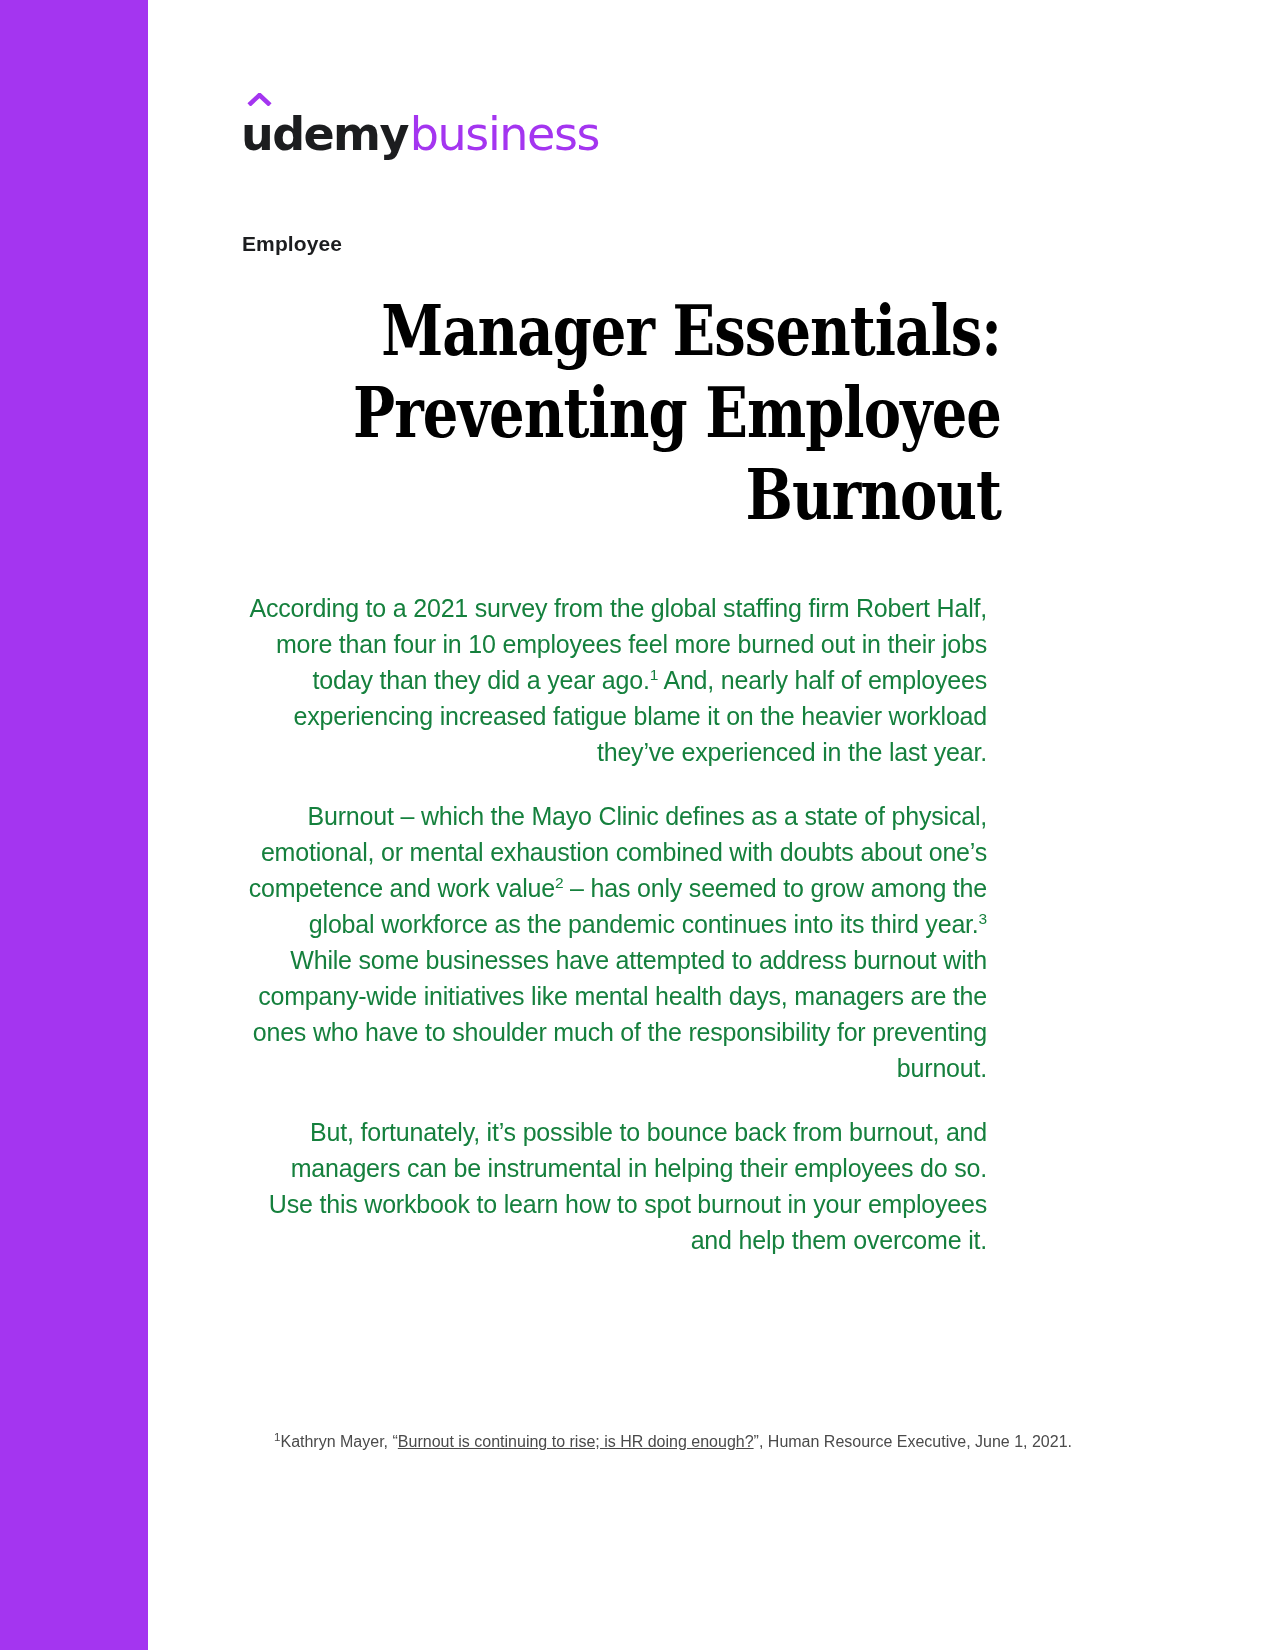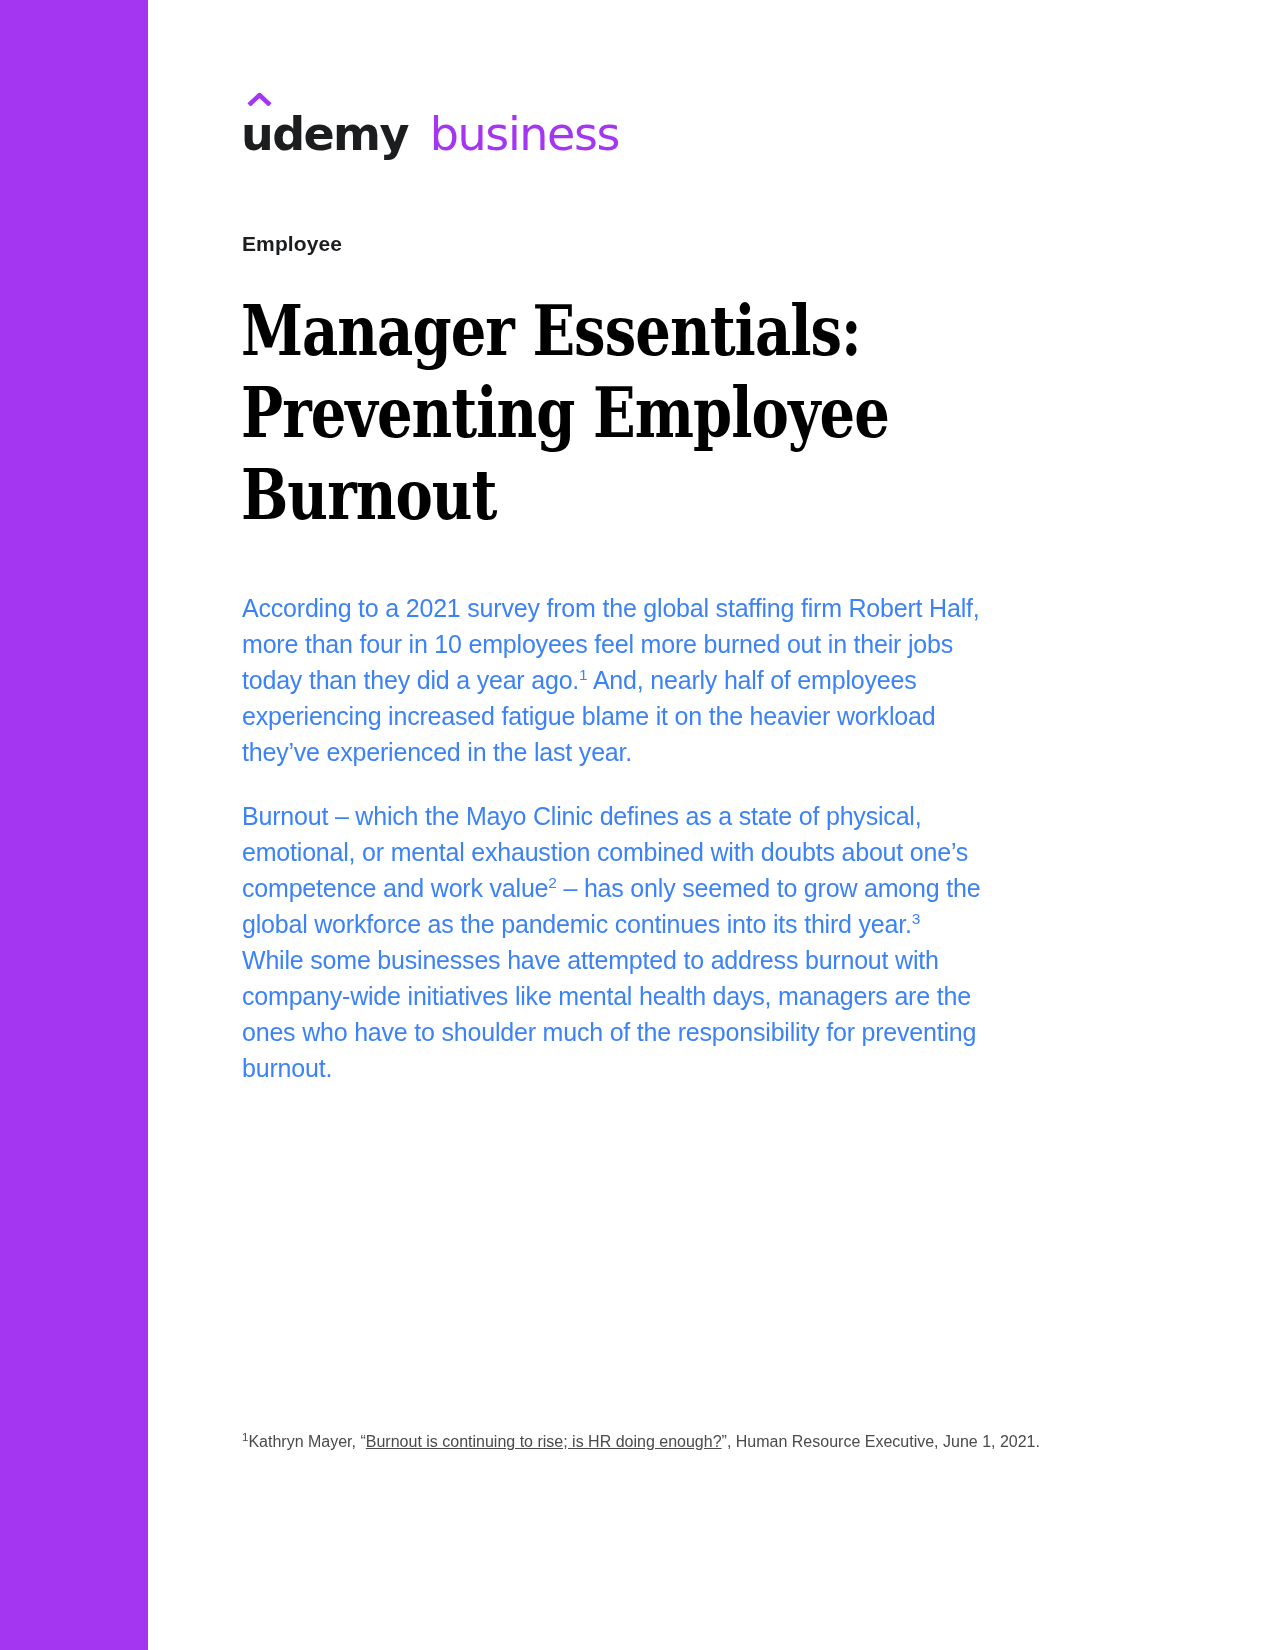--- a/index.html
+++ b/index.html
@@ -8,20 +8,21 @@
     background: #ffffff;
   }
 
   .page {
     position: relative;
     width: 1275px;
     height: 1650px;
     background: #ffffff;
     overflow: hidden;
     font-family: "Liberation Sans", sans-serif;
+    text-align: right;
     -webkit-font-smoothing: antialiased;
   }
 
   
   .sidebar-band {
     position: absolute;
     left: 0;
     top: 0;
     width: 148px;
     height: 1650px;
@@ -64,21 +65,21 @@
     height: 13px;
   }
   .logo-chevron svg { display: block; }
   .logo-business {
     font-family: "DejaVu Sans", sans-serif;
     font-weight: normal;
     font-size: 46px;
     line-height: 46px;
     letter-spacing: -1.4px;
     color: #a435f0;
-    margin-left: 22px;
+    margin-left: 2px;
   }
 
   
   .eyebrow {
     position: absolute;
     left: 1px;
     top: 232px;
     font-family: "Liberation Sans", sans-serif;
     font-weight: bold;
     font-size: 21px;
@@ -110,21 +111,21 @@
     left: 1px;
     top: 590px;
     width: 745px;
   }
   .body-copy p {
     margin: 0 0 28px 0;
     font-family: "Liberation Sans", sans-serif;
     font-size: 25px;
     line-height: 36px;
     letter-spacing: -0.2px;
-    color: #3b82f6;
+    color: #15803d;
   }
   .body-copy p:last-child { margin-bottom: 0; }
   .body-copy sup {
     font-size: 0.62em;
     vertical-align: super;
     line-height: 0;
   }
 
   
   .footnotes {
@@ -172,20 +173,21 @@
       <span class="logo-business">business</span>
     </div>
 
     <div class="eyebrow">Employee</div>
 
     <h1 class="doc-title">Manager Essentials: Preventing Employee Burnout</h1>
 
     <div class="body-copy">
       <p>According to a 2021 survey from the global staffing firm Robert Half, more than four in 10 employees feel more burned out in their jobs today than they did a year ago.<sup>1</sup> And, nearly half of employees experiencing increased fatigue blame it on the heavier workload they’ve experienced in the last year.</p>
       <p>Burnout – which the Mayo Clinic defines as a state of physical, emotional, or mental exhaustion combined with doubts about one’s competence and work value<sup>2</sup> – has only seemed to grow among the global workforce as the pandemic continues into its third year.<sup>3</sup> While some businesses have attempted to address burnout with company-wide initiatives like mental health days, managers are the ones who have to shoulder much of the responsibility for preventing burnout.</p>
+      <p>But, fortunately, it’s possible to bounce back from burnout, and managers can be instrumental in helping their employees do so. Use this workbook to learn how to spot burnout in your employees and help them overcome it.</p>
     </div>
 
     <div class="footnotes">
       <div class="footnote"><sup>1</sup>Kathryn Mayer, “<span class="link">Burnout is continuing to rise; is HR doing enough?</span>”, Human Resource Executive, June 1, 2021.</div>
     </div>
 
   </div>
 </div>
 
 </body></html>

